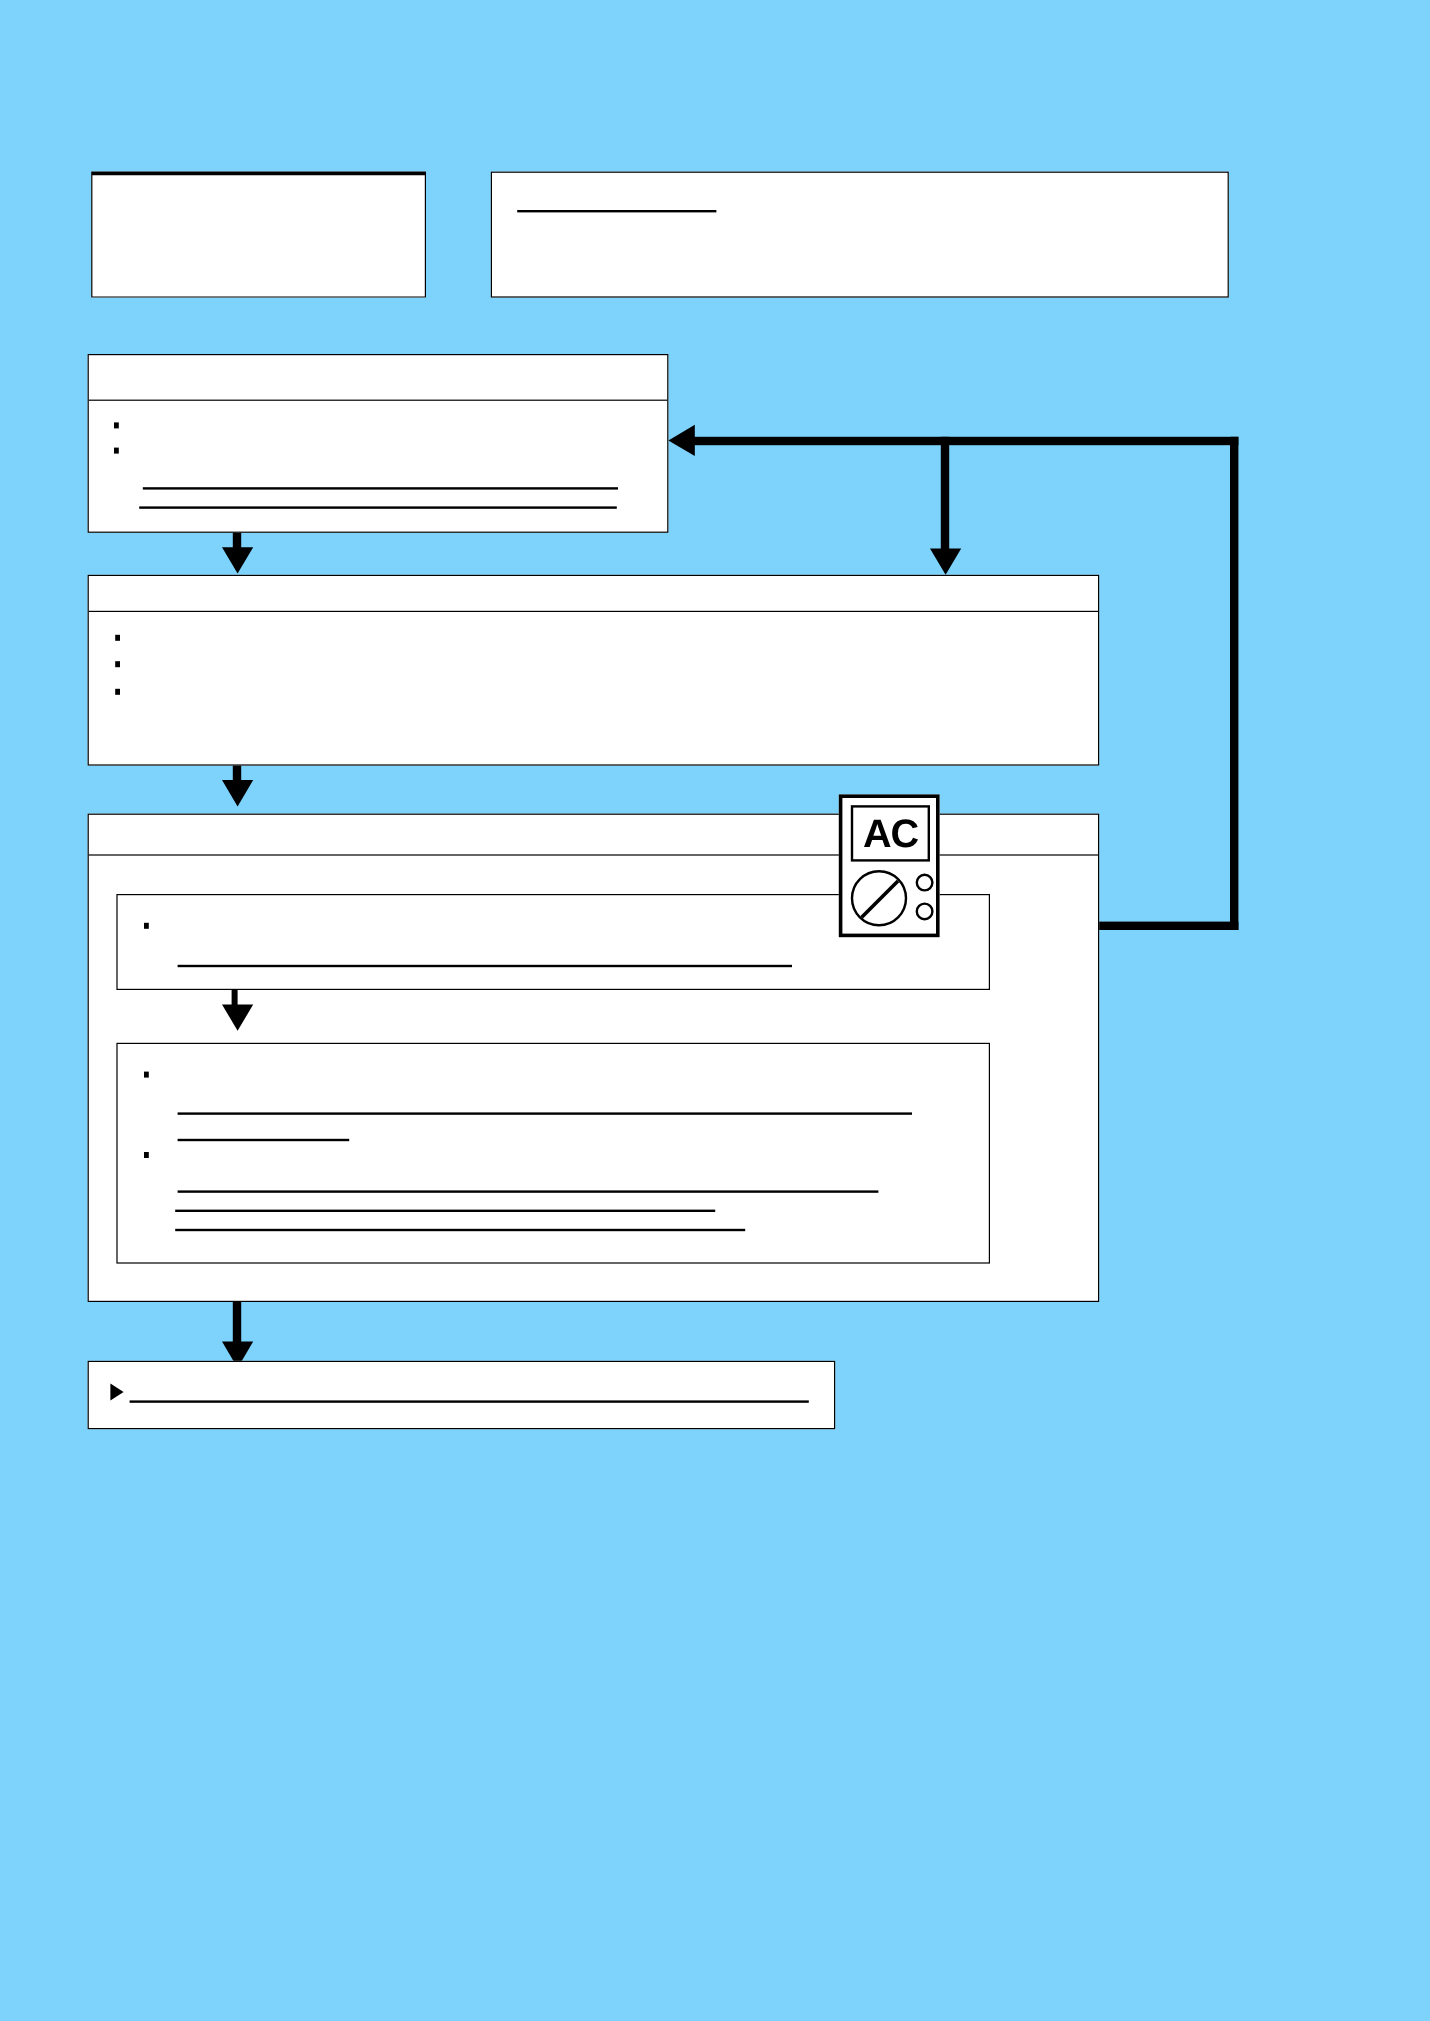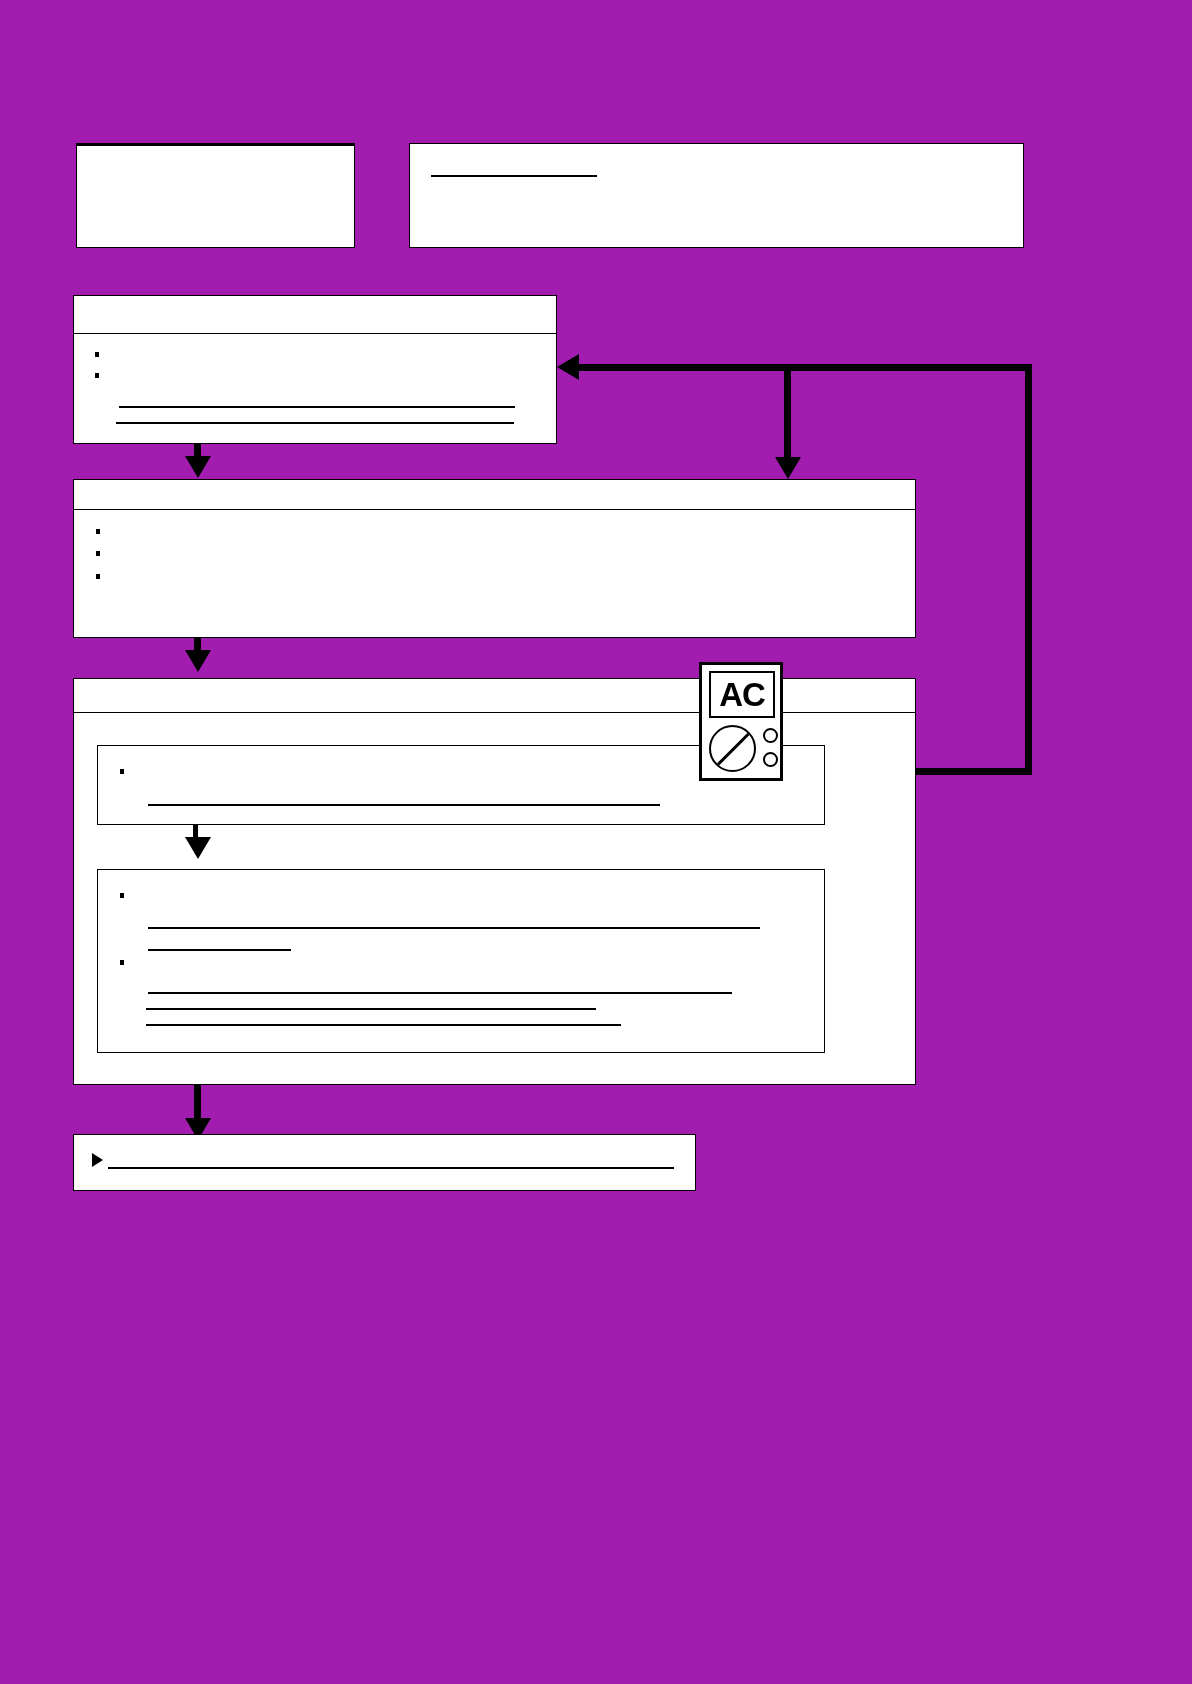--- a/index.html
+++ b/index.html
@@ -8,21 +8,21 @@
     background: #ffffff;
   }
   body {
     font-family: "Liberation Sans", sans-serif;
     color: #000000;
   }
   #page {
     position: relative;
     width: 1192px;
     height: 1684px;
-    background: #a21caf;
+    background: #7dd3fc;
     overflow: hidden;
   }
 
   
   .box {
     position: absolute;
     box-sizing: border-box;
     border: 1.5px solid #000;
     background: #fff;
   }

